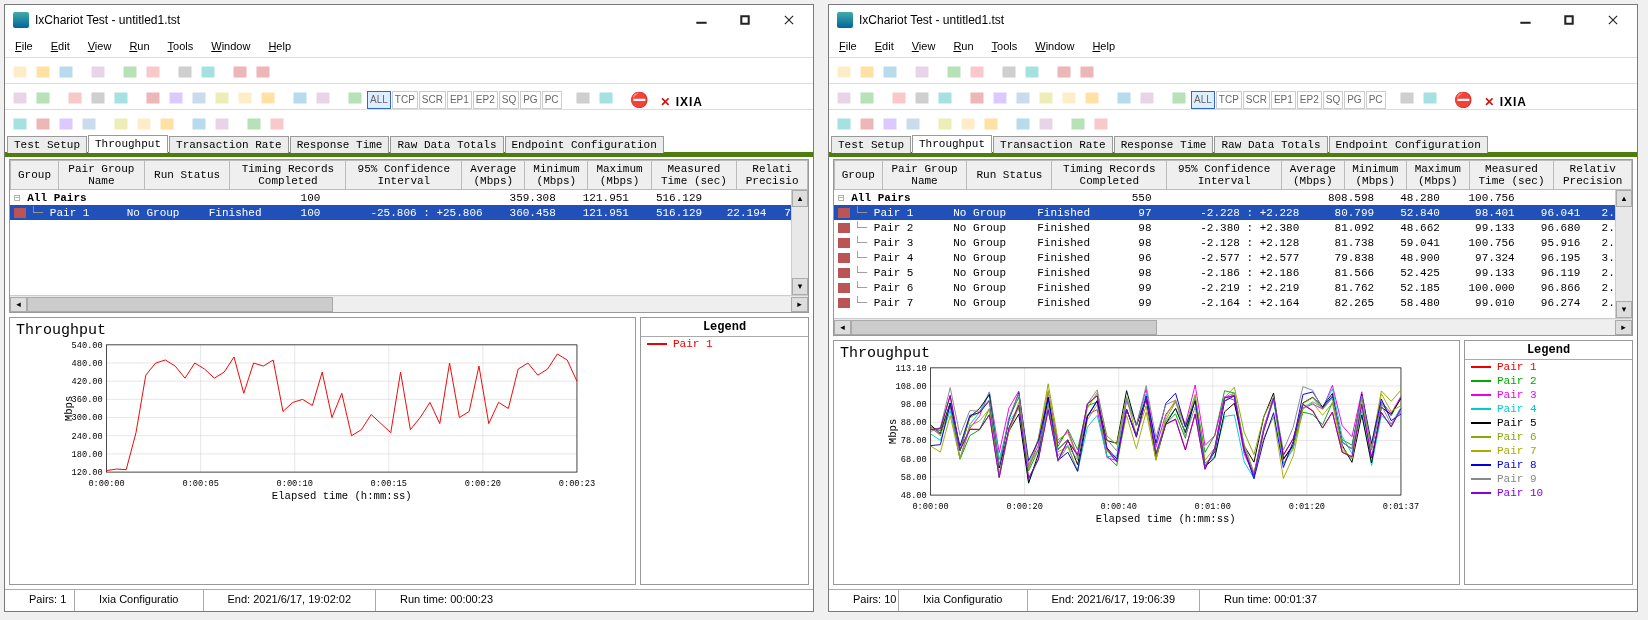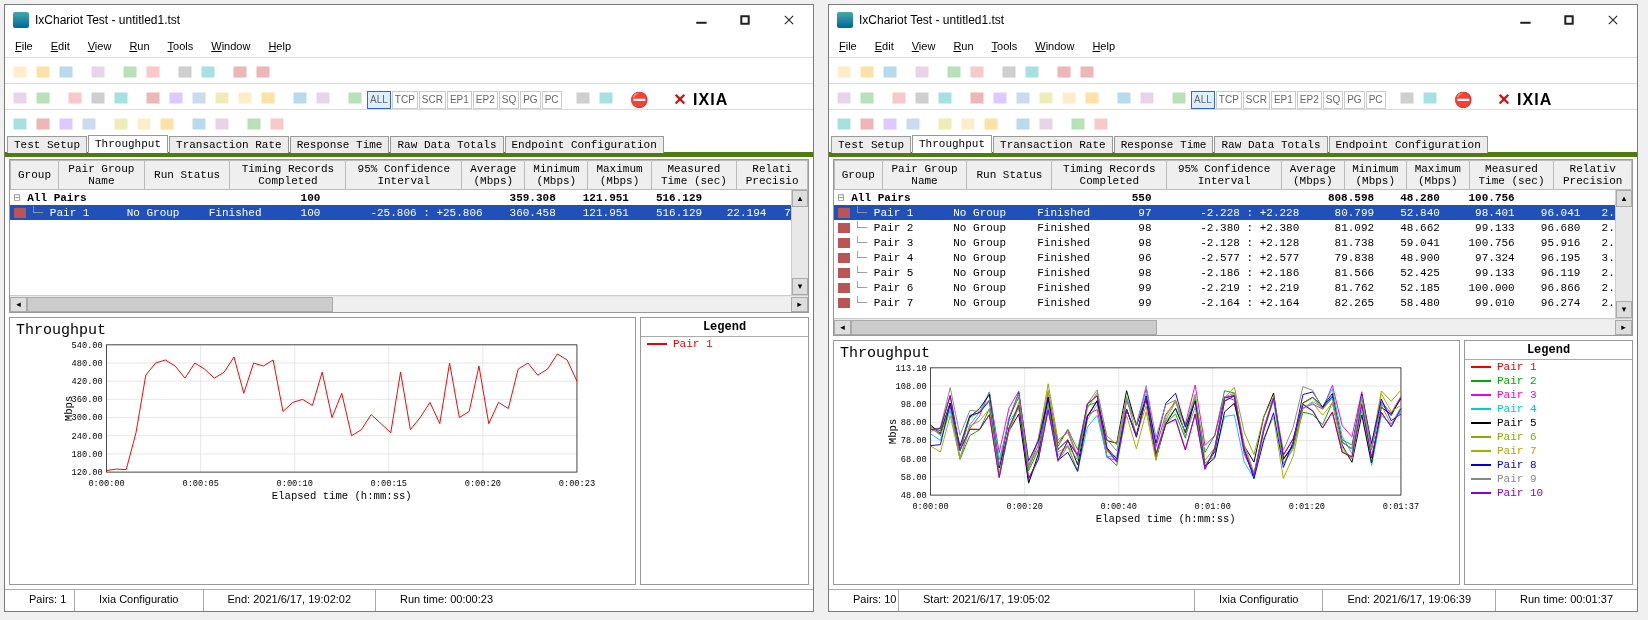--- a/index.html
+++ b/index.html
@@ -11,31 +11,31 @@
 .tb-btn{width:44px;height:28px;display:flex;align-items:center;justify-content:center;font-size:13px}
 .tb-btn svg{width:12px;height:12px}
 .menubar{height:22px;display:flex;align-items:center;padding:0 2px;gap:2px}
 .menubar .mi{padding:2px 8px;text-decoration:underline;text-decoration-color:transparent}
 .menubar .mi .u{text-decoration:underline}
 .toolbar{height:26px;display:flex;align-items:flex-end;padding:0 4px;gap:1px;border-top:1px solid #ddd}
 .tool{width:22px;height:22px;display:flex;align-items:center;justify-content:center;border:1px solid transparent}
 .tool.sep{width:8px;background:linear-gradient(to right,transparent 45%,#bbb 50%,transparent 55%)}
 .tbtxt{font-size:10px;padding:0 2px;color:#666;border:1px solid #ccc;height:18px;line-height:16px}
 .tbtxt.active{border:1px solid #36c;background:#def}
-.logo{margin-left:19px;font-weight:bold;font-size:16px;letter-spacing:1px}
+.logo{margin-left:6px;font-weight:bold;font-size:12px;letter-spacing:1px}
 .logo b{color:#c11}
 .tabs{height:22px;display:flex;align-items:flex-end;padding-left:2px;border-bottom:5px solid #4d7c0f;font-family:"Courier New",monospace;font-size:11px}
 .tab{padding:2px 6px;border:1px solid #999;border-bottom:none;background:#ececec;margin-right:1px;position:relative;top:1px}
 .tab.active{background:#fff;font-weight:normal;border-bottom:1px solid #fff}
 .grid-wrap{border:1px solid #999;margin:2px 4px 0 4px;flex:0 0 auto}
 .grid{width:100%;border-collapse:collapse;font-size:11px;font-family:"Courier New",monospace}
 .grid th{border:1px solid #bbb;background:#efefef;font-weight:normal;padding:2px 4px;white-space:nowrap;font-family:"Courier New",monospace;font-size:11px;text-align:center}
 .grid td{padding:1px 4px;white-space:nowrap;text-align:right}
 .grid td.l{text-align:left}
-.grid tr.allpairs td{font-weight:bold}
+.grid tr.allpairs td{font-weight:normal}
 .grid tr.sel td{background:#2050b8;color:#fff}
 .tree-icon{display:inline-block;width:12px;height:10px;background:#b55;margin-right:4px;vertical-align:middle}
 .tree-glyph{color:#999;font-family:monospace}
 .scroll-area{height:107px;overflow:hidden;position:relative}
 .hscroll{height:17px;background:#e8e8e8;border-top:1px solid #ccc;display:flex;align-items:center}
 .hscroll .arrow{width:17px;height:15px;background:#ddd;border:1px solid #aaa;text-align:center;line-height:13px;font-size:9px}
 .hscroll .track{flex:1;height:15px;background:#efefef;position:relative}
 .hscroll .thumb{position:absolute;left:0;top:0;height:15px;width:40%;background:#ccc;border:1px solid #aaa}
 .vscroll-col{position:absolute;right:0;top:0;bottom:0;width:17px;background:#e8e8e8;border-left:1px solid #ccc;display:flex;flex-direction:column}
 .vscroll-col .arrow{height:17px;background:#ddd;border:1px solid #aaa;text-align:center;line-height:15px;font-size:9px}
@@ -884,19 +884,18 @@
             <span style="color:#888">Pair 9</span>
           </div>
           <div class="legend-item">
             <span class="sw" style="background:#80d"></span>
             <span style="color:#80d">Pair 10</span>
           </div>
         </div>
       </div>
       <div class="statusbar">
     <div class="cell" style="width:70px">Pairs: 10</div>
-    <div class="cell" style="flex:1">Start: 2021/6/17, 19:05:02</div>
     <div class="cell">Ixia Configuratio</div>
     <div class="cell">End: 2021/6/17, 19:06:39</div>
     <div class="cell" style="border-right:none">Run time: 00:01:37</div>
   </div>
     </div>
   </div>
 
 </body></html>

